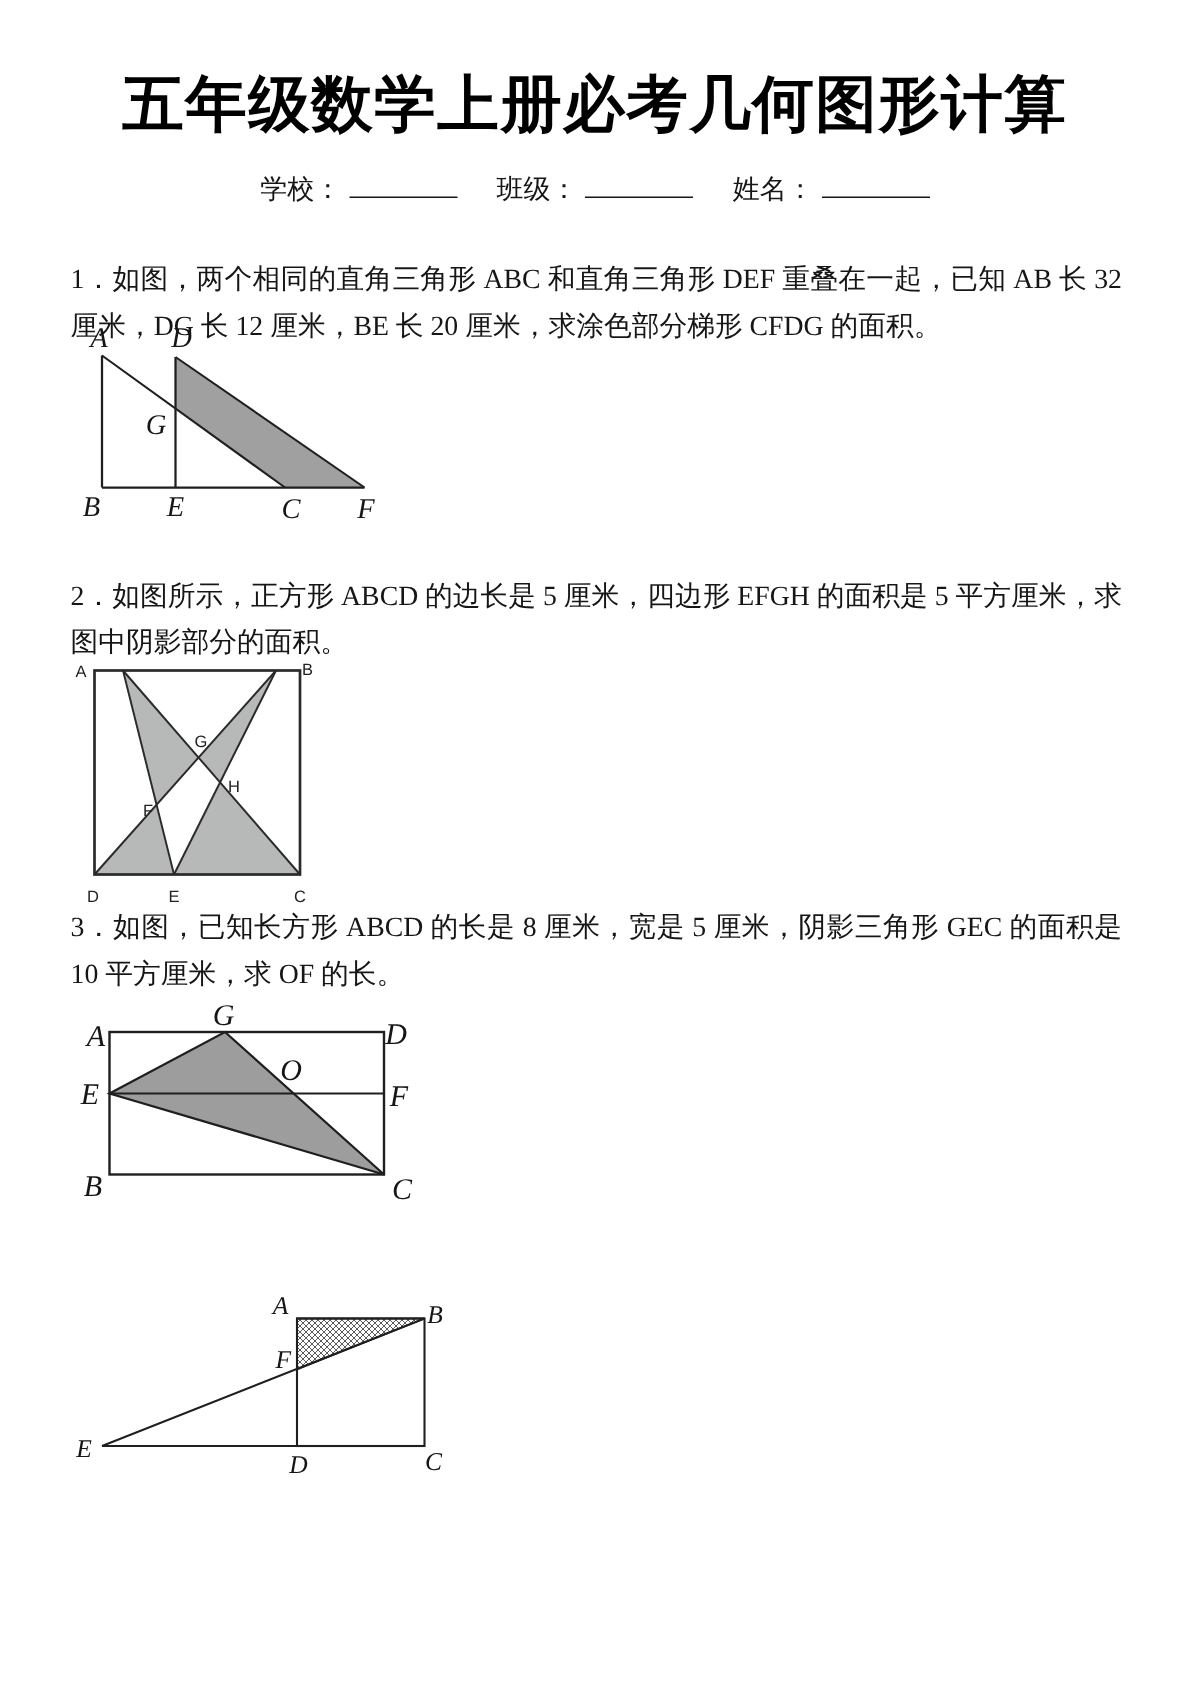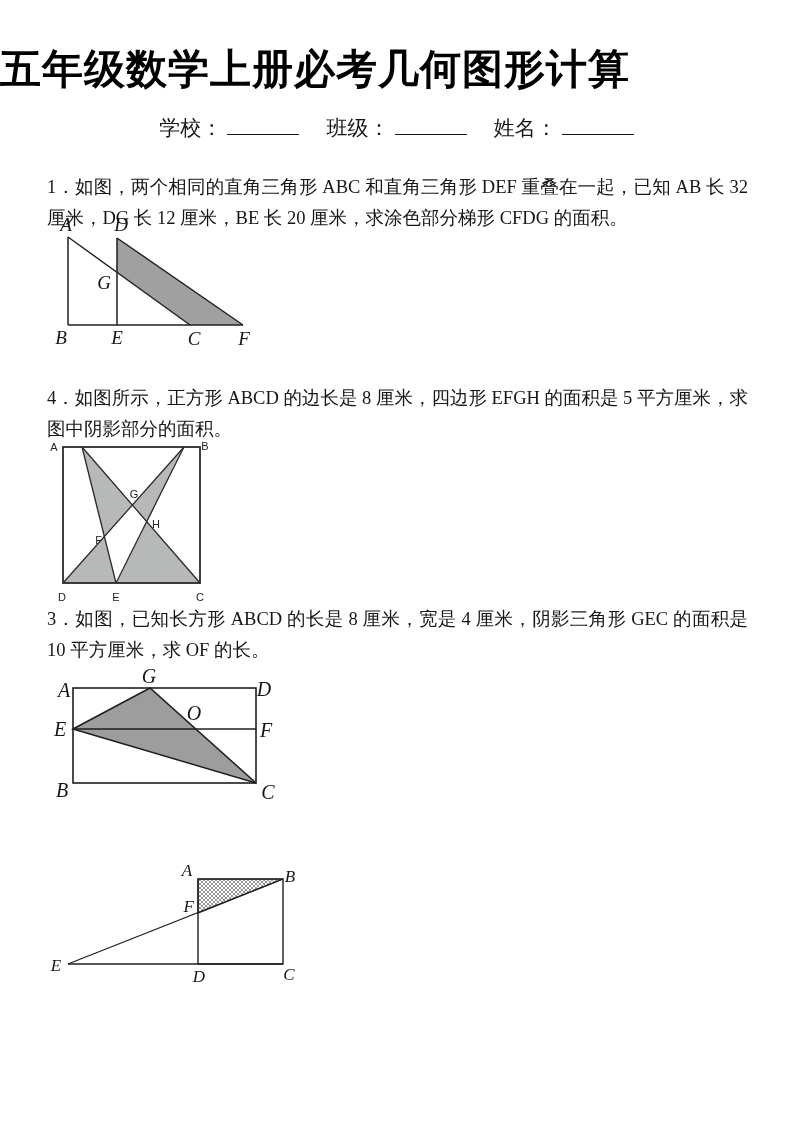--- a/index.html
+++ b/index.html
@@ -3,26 +3,26 @@
 <meta charset="utf-8">
 <style>
   html,body { margin:0; padding:0; background:#ffffff; }
   .page {
     position:relative; width:793px; height:1122px; background:#ffffff;
     font-family:"Liberation Serif","DejaVu Serif",serif; color:#161616;
     overflow:hidden;
   }
   .title {
     position:absolute; top:42px; left:0; right:0; margin:0;
-    text-align:left; font-size:41px; font-weight:bold; letter-spacing:1px;
+    text-align:center; font-size:41px; font-weight:bold; letter-spacing:1px;
     font-family:"Liberation Sans","DejaVu Sans",sans-serif; color:#000;
   }
   .fields {
     position:absolute; top:113px; left:0; right:0;
-    text-align:center; font-size:21px; white-space:nowrap;
+    text-align:center; font-size:18px; white-space:nowrap;
   }
   .field { margin:0 11px; }
   .blank {
     display:inline-block; width:72px; height:1em;
     border-bottom:1.5px solid #161616; margin-left:5px; vertical-align:baseline;
   }
   .prob {
     position:absolute; left:47px; width:701px; margin:0;
     font-size:18.5px; line-height:31px; text-align:justify;
   }
@@ -70,21 +70,21 @@
     <line x1="117" y1="238" x2="243" y2="325" stroke="#1f1f1f" stroke-width="1.4"></line>
     <text x="66" y="231" text-anchor="middle">A</text>
     <text x="121" y="231" text-anchor="middle">D</text>
     <text x="104" y="289" text-anchor="middle">G</text>
     <text x="61" y="344" text-anchor="middle">B</text>
     <text x="117" y="344" text-anchor="middle">E</text>
     <text x="194" y="345" text-anchor="middle">C</text>
     <text x="244" y="345" text-anchor="middle">F</text>
   </svg>
 
-  <p class="prob" id="p2">4．如图所示，正方形 ABCD 的边长是 8 厘米，四边形 EFGH 的面积是 5 平方厘米，求图中阴影部分的面积。</p>
+  <p class="prob" id="p2">2．如图所示，正方形 ABCD 的边长是 5 厘米，四边形 EFGH 的面积是 5 平方厘米，求图中阴影部分的面积。</p>
 
   <svg class="fig" id="fig2" viewBox="40 435 180 170">
     <polygon points="82,447 104,537 132,505" stroke="none" fill="#b6b9b7"></polygon>
     <polygon points="184,447 132,505 147,522" stroke="none" fill="#b6b9b7"></polygon>
     <polygon points="63,583 116,583 104,537" stroke="none" fill="#b6b9b7"></polygon>
     <polygon points="116,583 200,583 147,522" stroke="none" fill="#b6b9b7"></polygon>
     <rect x="63" y="447" width="137" height="136" fill="none" stroke="#2a2a2a" stroke-width="1.8"></rect>
     <line x1="82" y1="447" x2="116" y2="583" stroke="#2a2a2a" stroke-width="1.3"></line>
     <line x1="184" y1="447" x2="116" y2="583" stroke="#2a2a2a" stroke-width="1.3"></line>
     <line x1="63" y1="583" x2="184" y2="447" stroke="#2a2a2a" stroke-width="1.3"></line>
@@ -92,21 +92,21 @@
     <text x="54" y="451" text-anchor="middle">A</text>
     <text x="205" y="450" text-anchor="middle">B</text>
     <text x="62" y="601" text-anchor="middle">D</text>
     <text x="116" y="601" text-anchor="middle">E</text>
     <text x="200" y="601" text-anchor="middle">C</text>
     <text x="134" y="498" text-anchor="middle">G</text>
     <text x="152" y="528" text-anchor="start">H</text>
     <text x="102" y="544" text-anchor="end">F</text>
   </svg>
 
-  <p class="prob" id="p3">3．如图，已知长方形 ABCD 的长是 8 厘米，宽是 4 厘米，阴影三角形 GEC 的面积是 10 平方厘米，求 OF 的长。</p>
+  <p class="prob" id="p3">3．如图，已知长方形 ABCD 的长是 8 厘米，宽是 5 厘米，阴影三角形 GEC 的面积是 10 平方厘米，求 OF 的长。</p>
 
   <svg class="fig" id="fig3" viewBox="45 666 260 148">
     <polygon points="73,729 150,688 256,783" stroke="#1f1f1f" stroke-width="1.5" fill="#9d9d9d"></polygon>
     <rect x="73" y="688" width="183" height="95" fill="none" stroke="#1f1f1f" stroke-width="1.6"></rect>
     <line x1="73" y1="729" x2="256" y2="729" stroke="#1f1f1f" stroke-width="1.4"></line>
     <text x="64" y="697" text-anchor="middle">A</text>
     <text x="264" y="696" text-anchor="middle">D</text>
     <text x="149" y="683" text-anchor="middle">G</text>
     <text x="60" y="736" text-anchor="middle">E</text>
     <text x="266" y="737" text-anchor="middle">F</text>

